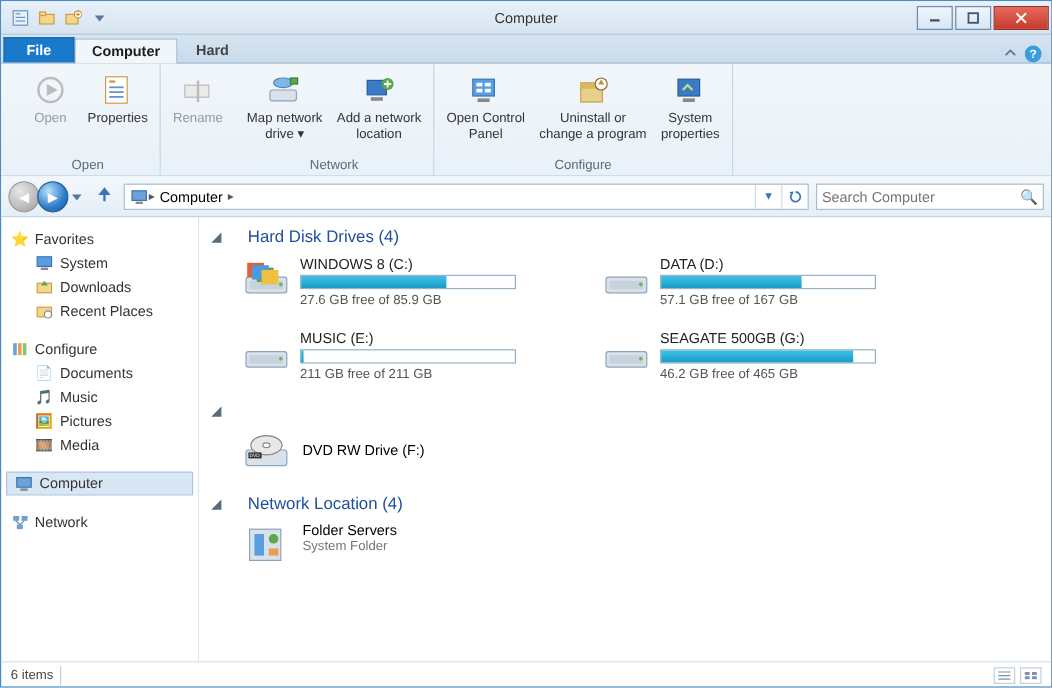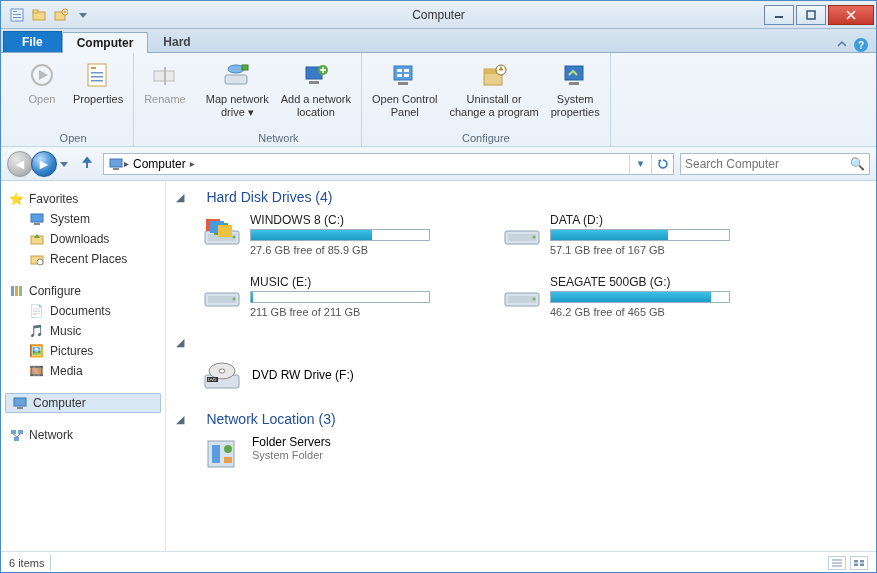--- a/index.html
+++ b/index.html
@@ -486,21 +486,21 @@
             <ellipse cx="20" cy="14" rx="3" ry="2" fill="#fff" stroke="#888"></ellipse>
             <rect x="5" y="20" width="11" height="5" fill="#333"></rect>
             <text x="6" y="24" font-size="4" fill="#fff">DVD</text>
           </svg>
         </div>
       <div class="dev-label">DVD RW Drive (F:)</div>
     </div>
 
     <div class="section-head">
       <span class="collapse-tri">◢</span>
-      <span class="section-title">Network Location (3)</span>
+      <span class="section-title">Network Location (4)</span>
     </div>
     <div class="netloc">
       <div class="drv-icon">
           <svg width="40" height="40">
             <rect x="6" y="6" width="26" height="26" fill="#d9e2ea" stroke="#8ea4b7"></rect>
             <rect x="10" y="10" width="8" height="18" fill="#5a9de0"></rect>
             <circle cx="26" cy="14" r="4" fill="#5ba848"></circle>
             <rect x="22" y="22" width="8" height="6" fill="#e8a050"></rect>
           </svg>
         </div>

